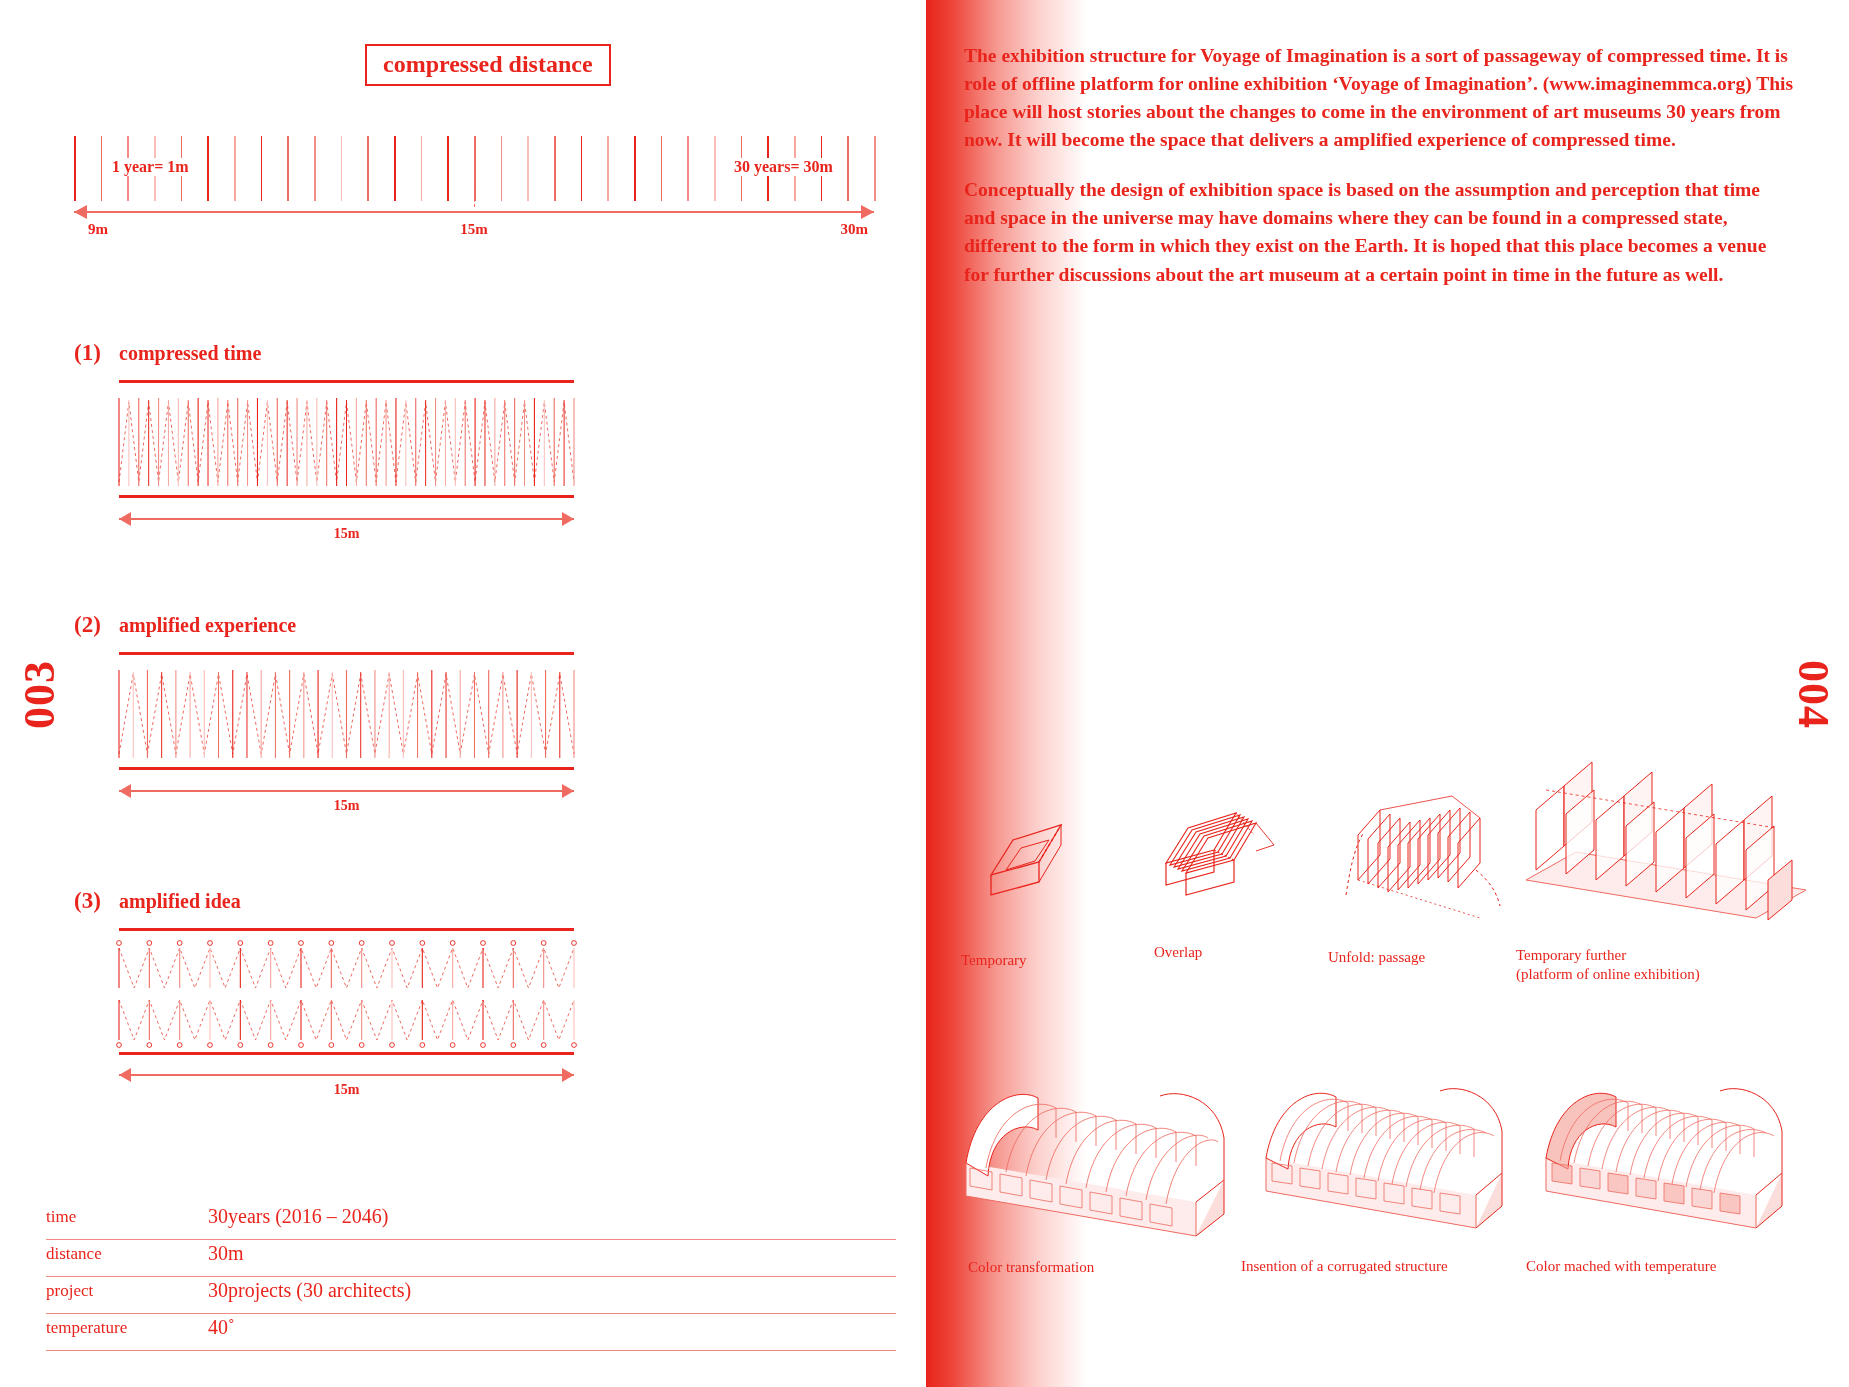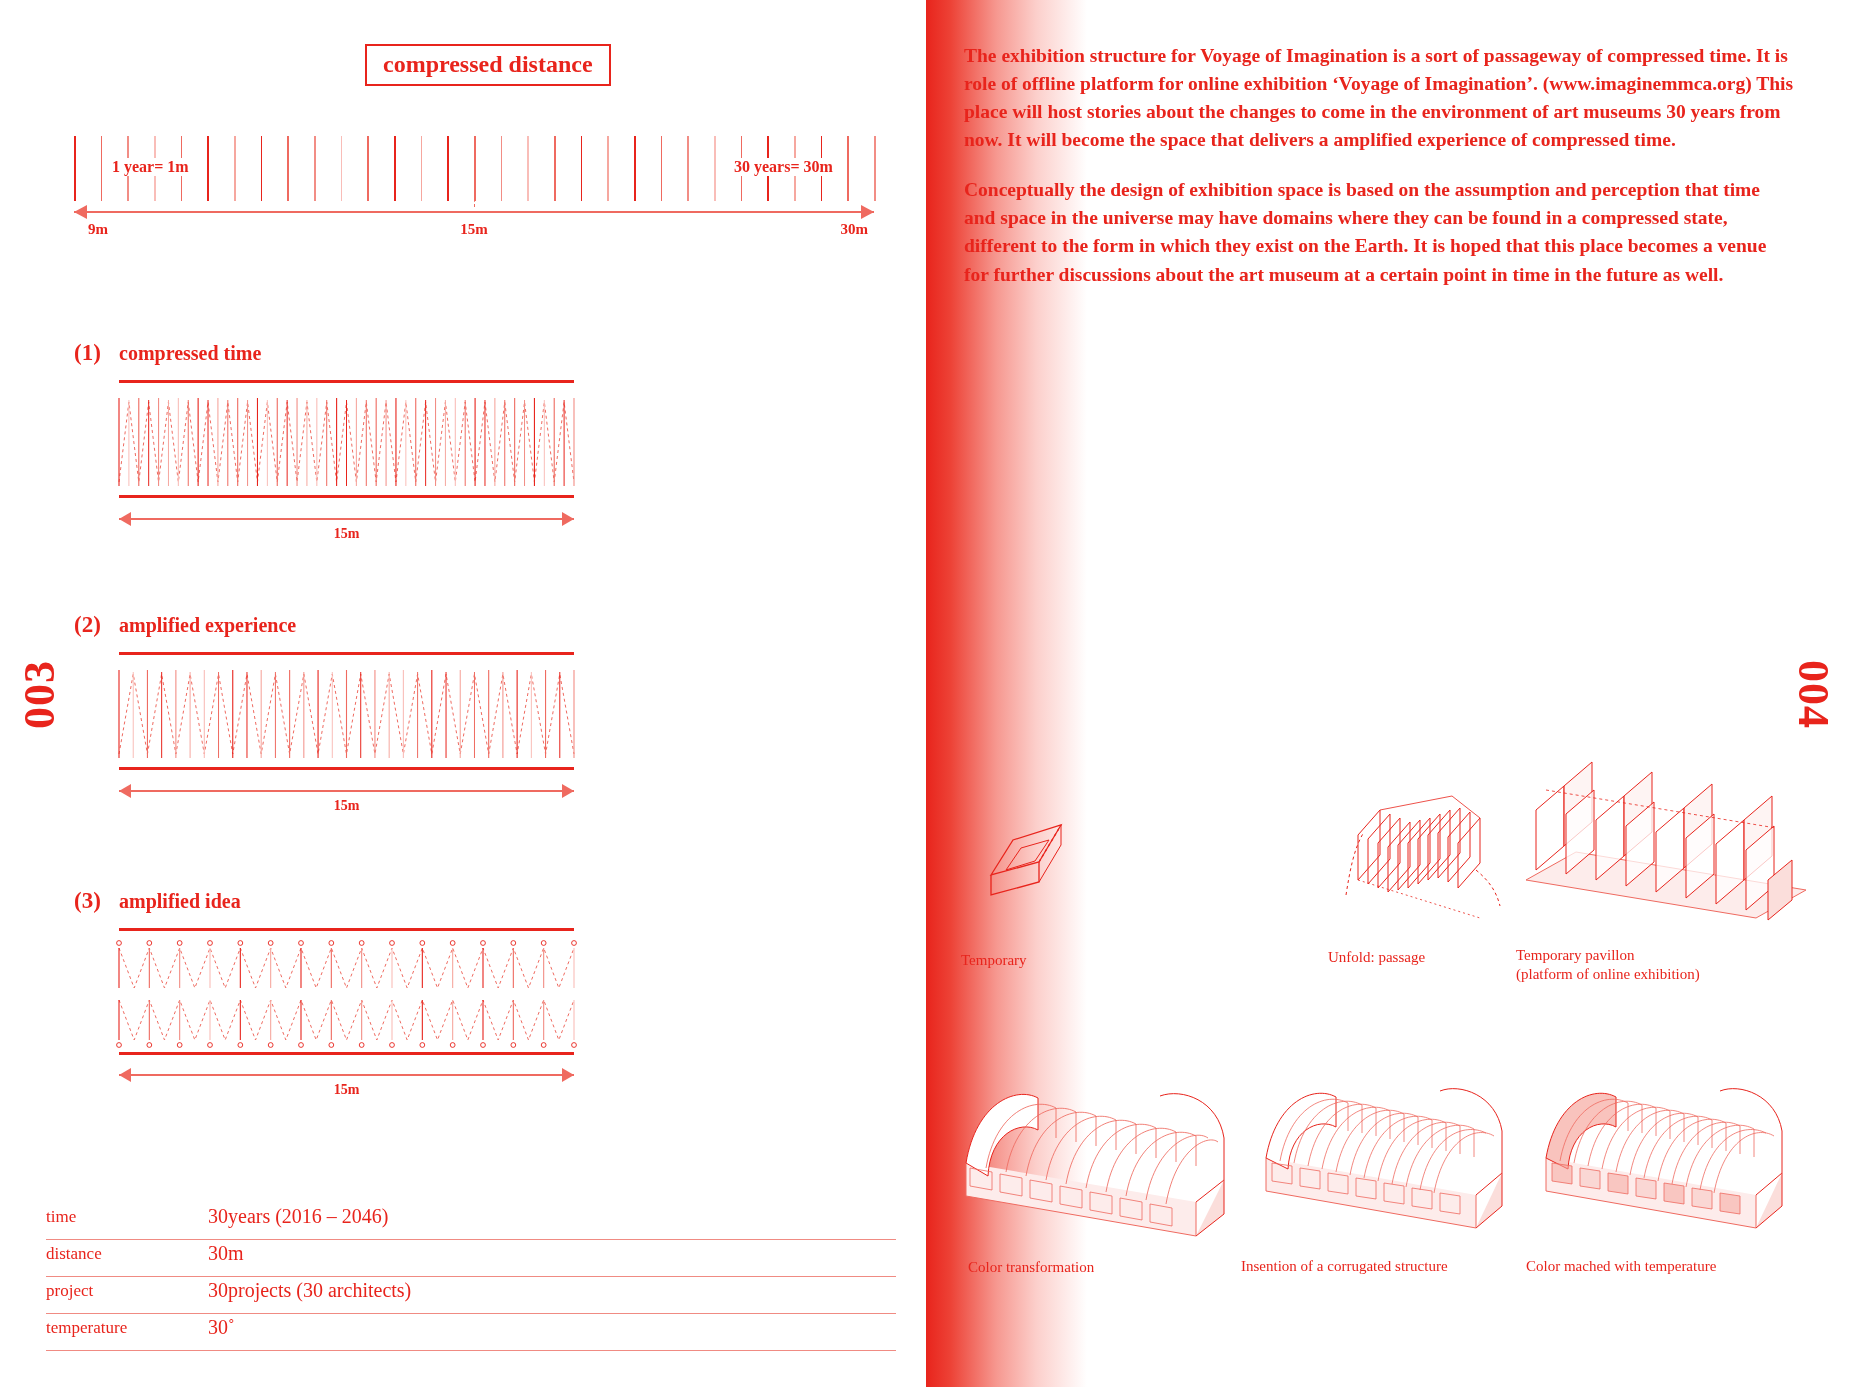--- a/index.html
+++ b/index.html
@@ -349,21 +349,21 @@
       <div class="spec-row">
         <div class="spec-key">distance</div>
         <div class="spec-val">30m</div>
       </div>
       <div class="spec-row">
         <div class="spec-key">project</div>
         <div class="spec-val">30projects (30 architects)</div>
       </div>
       <div class="spec-row">
         <div class="spec-key">temperature</div>
-        <div class="spec-val">30˚</div>
+        <div class="spec-val">40˚</div>
       </div>
     </div>
 
   </div>
 
   <div class="page-right">
     <div class="gutter"></div>
 
     <div class="pagenum right">004</div>
 
@@ -382,20 +382,40 @@
               <path d="M40 75 L62 40 L110 25 L88 62 Z"></path>
               <path d="M55 70 L70 48 L98 40 L84 61 Z" stroke-width="1"></path>
               <path d="M40 75 L40 95 L88 82 L88 62"></path>
               <path d="M88 62 L110 25" stroke-dasharray="3 3"></path>
               <path d="M110 25 L110 45 L88 82" stroke-width="1"></path>
             </g>
           </svg>
           <div class="diag-cap" style="margin-top:6px;margin-left:10px;">Temporary</div>
         </div>
 
+        <div class="diag-cell" style="left:190px;top:-15px;">
+          <svg width="190" height="160" viewBox="0 0 190 160">
+            <g fill="none" stroke="#e8241c" stroke-width="1.1">
+              <g>
+                <path d="M30 78 L52 43 L100 28 L78 65 Z"></path>
+                <path d="M34 80 L56 45 L104 30 L82 67 Z"></path>
+                <path d="M38 82 L60 47 L108 32 L86 69 Z"></path>
+                <path d="M42 84 L64 49 L112 34 L90 71 Z"></path>
+                <path d="M46 86 L68 51 L116 36 L94 73 Z"></path>
+                <path d="M50 88 L72 53 L120 38 L98 75 Z"></path>
+              </g>
+              <path d="M30 78 L30 100 L78 87 L78 65" stroke-width="1.2"></path>
+              <path d="M50 88 L50 110 L98 97 L98 75" stroke-width="1.2"></path>
+              <path d="M78 65 L98 75" stroke-dasharray="2 2"></path>
+              <path d="M120 38 L138 60 L120 66" stroke-width="0.9"></path>
+              <path d="M100 28 L118 50" stroke-dasharray="2 2" stroke-width="0.9"></path>
+            </g>
+          </svg>
+          <div class="diag-cap" style="margin-top:-2px;margin-left:18px;">Overlap</div>
+        </div>
 
         <div class="diag-cell" style="left:370px;top:-40px;">
           <svg width="220" height="190" viewBox="0 0 220 190">
             <g fill="none" stroke="#e8241c" stroke-width="1">
               <path d="M42 120 L42 75 L64 50 L64 95 Z"></path>
               <path d="M52 124 L52 79 L74 54 L74 99 Z"></path>
               <path d="M62 128 L62 83 L84 58 L84 103 Z"></path>
               <path d="M72 132 L72 87 L94 62 L94 107 Z"></path>
               <path d="M82 130 L82 85 L104 60 L104 105 Z"></path>
               <path d="M92 128 L92 83 L114 58 L114 103 Z"></path>
@@ -429,21 +449,21 @@
                 <path d="M180 168 L180 108 L208 84 L208 144 Z" fill="#ffffff" fill-opacity="0.75"></path>
                 <path d="M210 174 L210 114 L238 90 L238 150 Z" fill="#ffffff" fill-opacity="0.75"></path>
                 <path d="M238 150 L238 90 L266 66 L266 126 Z" fill="#fdeceb" fill-opacity="0.6"></path>
                 <path d="M240 180 L240 120 L268 96 L268 156 Z" fill="#ffffff" fill-opacity="0.75"></path>
               </g>
               <path d="M40 60 L270 98" stroke-dasharray="3 3" stroke-width="0.8"></path>
               <path d="M262 190 L286 170 L286 130 L262 150 Z" fill="#fbdedb"></path>
             </g>
           </svg>
           <div class="diag-cap" style="margin-top:-4px;margin-left:10px;">
-            <div>Temporary pavillon</div>
+            <div>Temporary further</div>
             <div>(platform of online exhibition)</div>
           </div>
         </div>
 
       </div>
 
       <div class="diag-row" style="height:250px;margin-top:18px;">
 
         <div class="diag-cell" style="left:0px;top:0;">
           <svg width="330" height="180" viewBox="0 0 330 180">

